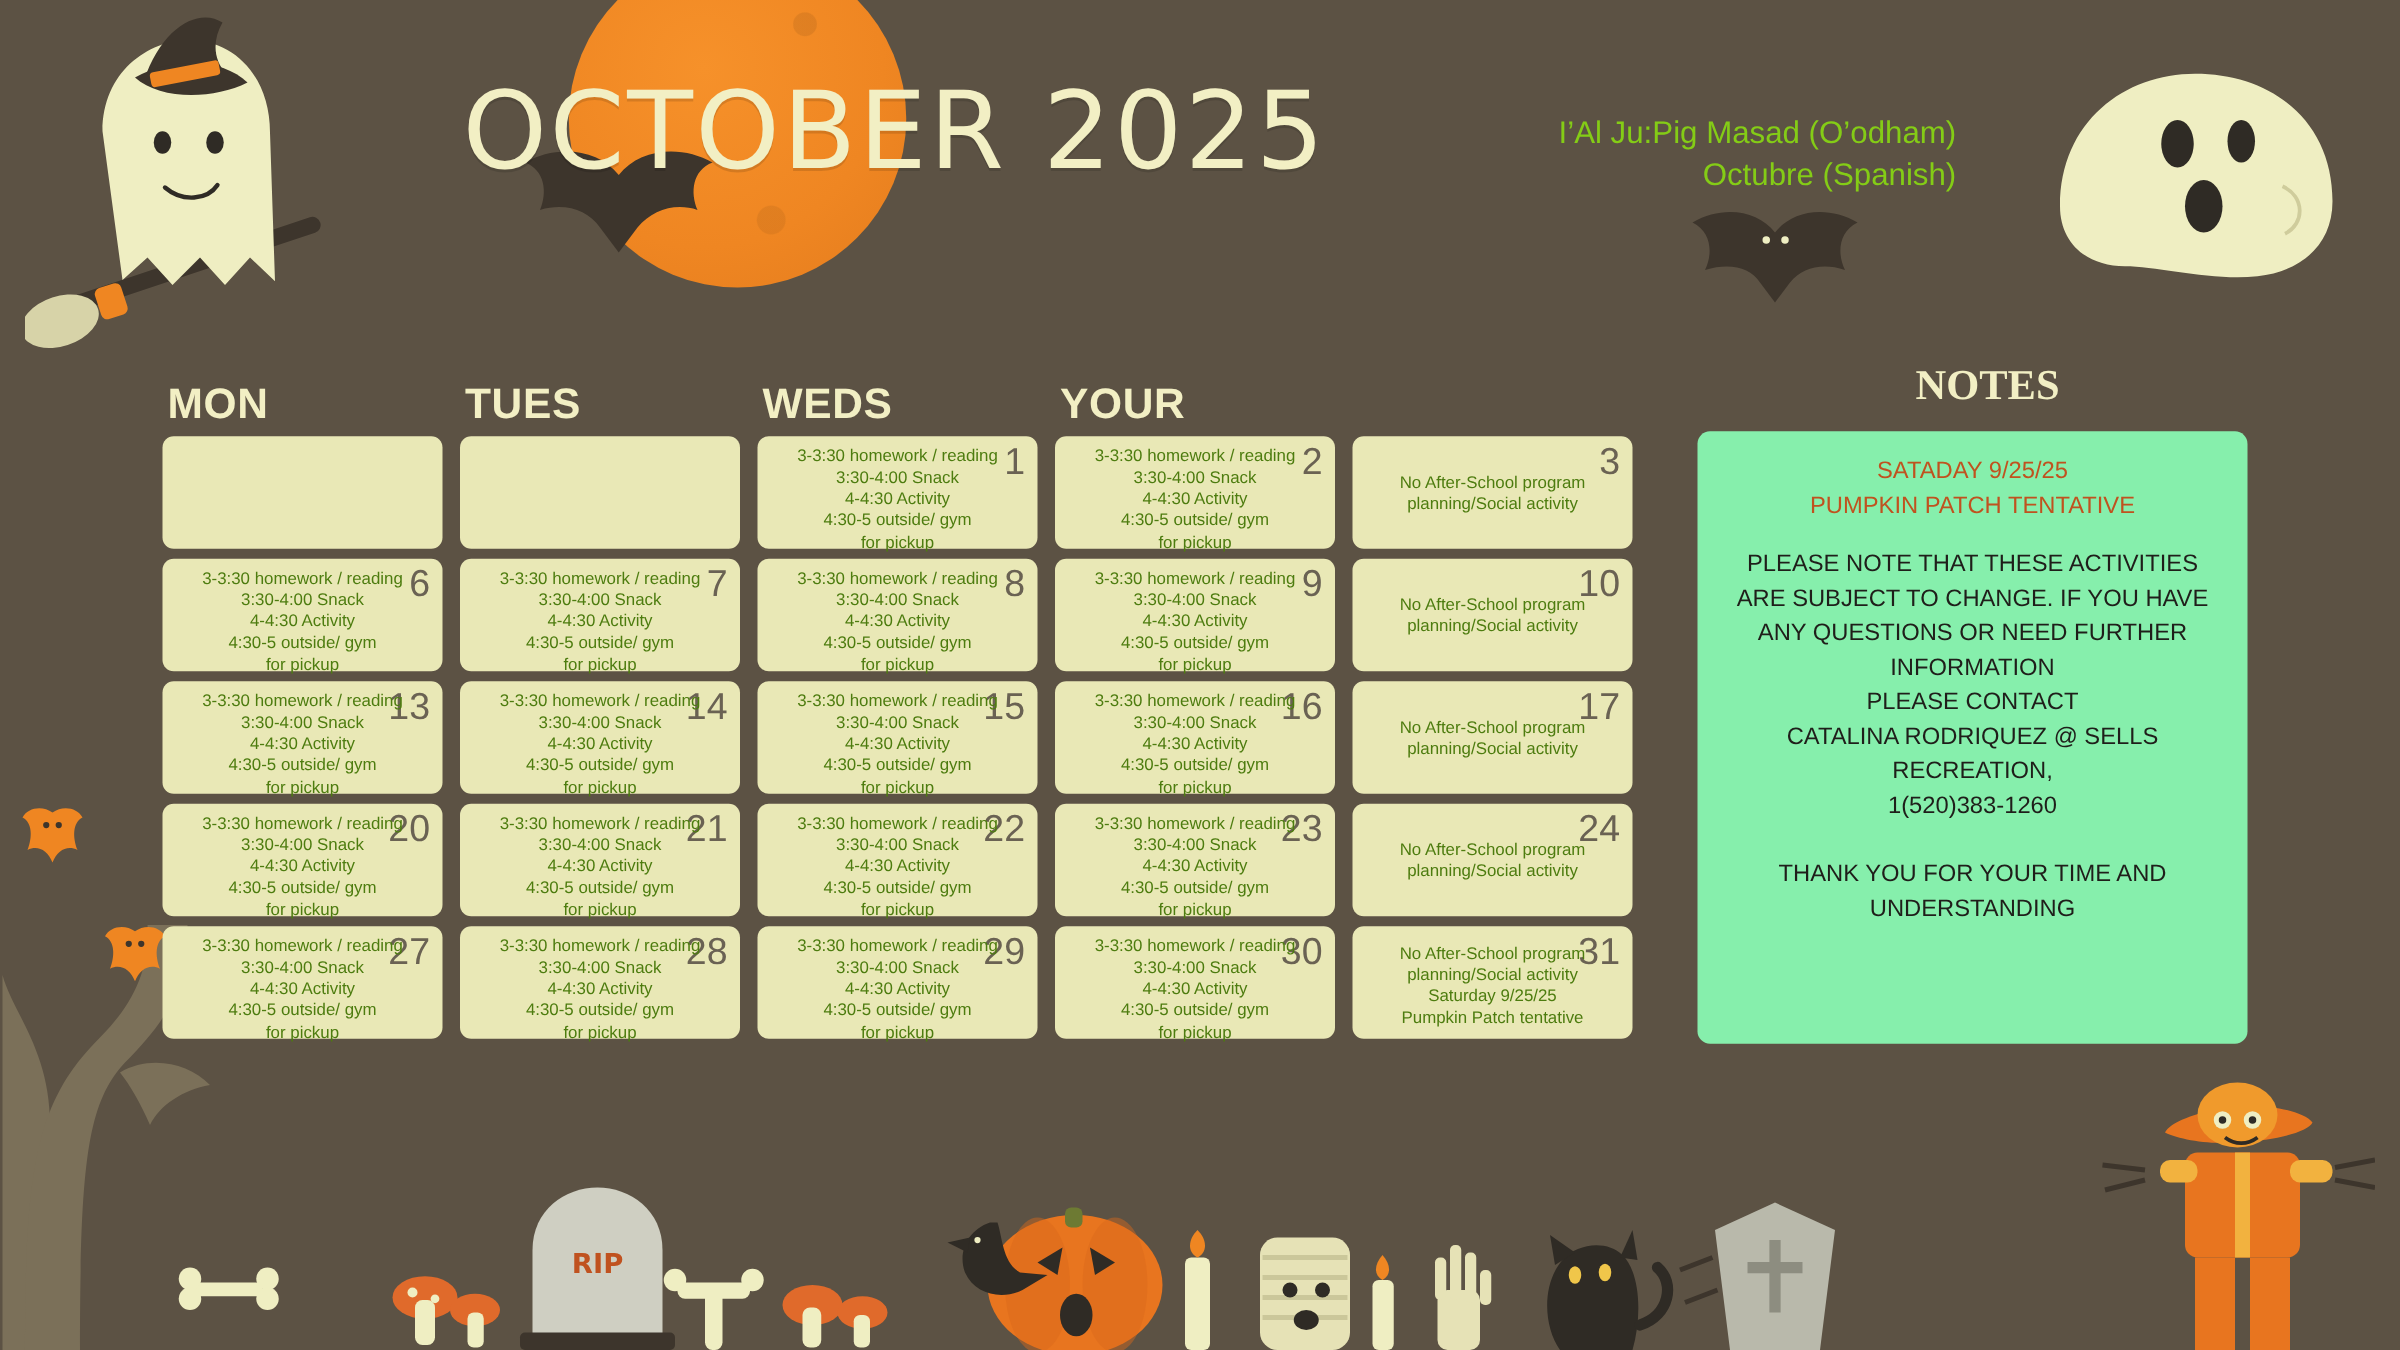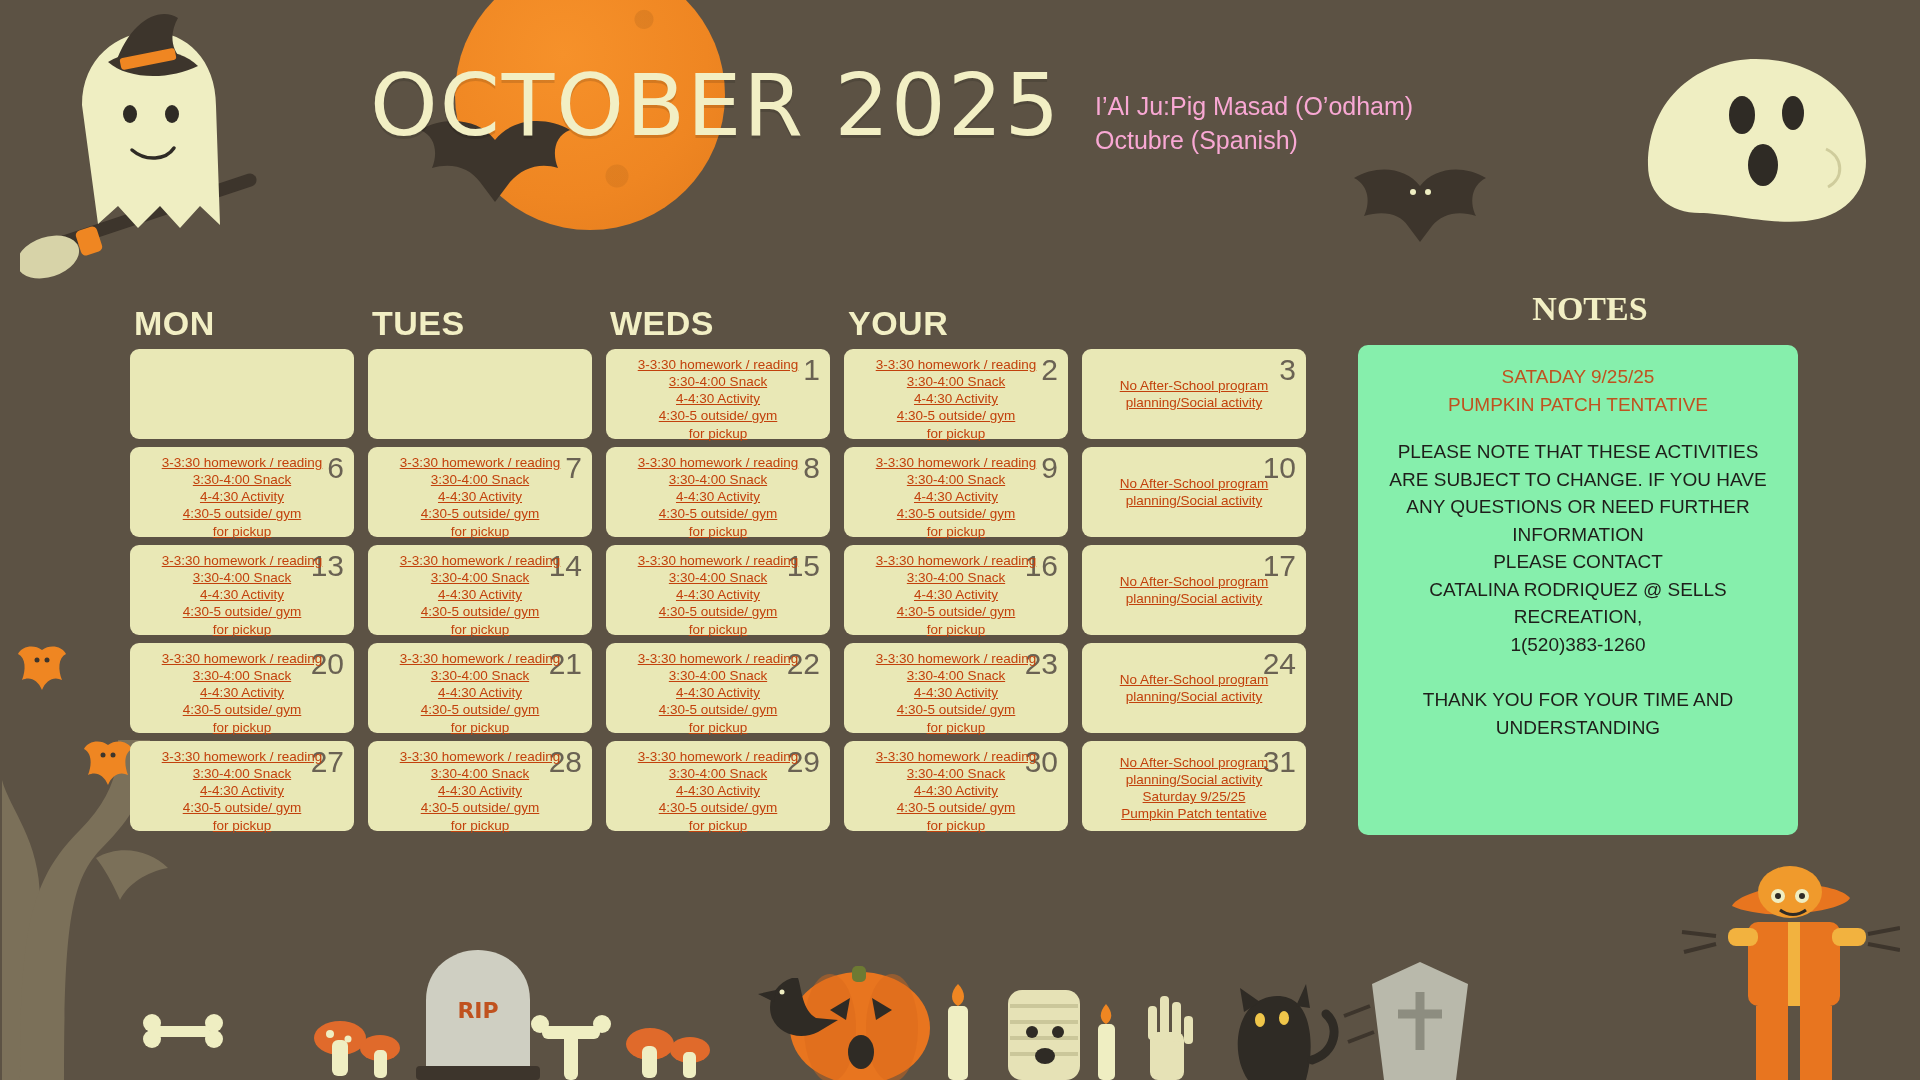--- a/index.html
+++ b/index.html
@@ -53,22 +53,22 @@
     font-family: "DejaVu Sans", sans-serif;
     font-size: 86px;
     font-weight: 400;
     letter-spacing: 2px;
     color: #f2efc4;
     text-shadow: 0 3px 0 rgba(0,0,0,.12);
     white-space: nowrap;
   }
   .title-sub {
     position: absolute; left: 1095px; top: 90px;
-    width: 470px; text-align: left;
-    color: #f9a8d4; font-size: 25px; line-height: 1.35;
+    width: 470px; text-align: right;
+    color: #84cc16; font-size: 25px; line-height: 1.35;
   }
 
   
   .grid {
     position: absolute;
     left: 130px; top: 304px;
     width: 1190px;
   }
   .dayhead {
     display: grid;
@@ -100,25 +100,24 @@
     right: 10px; top: 6px;
     font-size: 30px;
     color: #6a6253;
     font-weight: 400;
     line-height: 1;
   }
   .cell .lines {
     text-align: center;
     font-size: 13.5px;
     line-height: 1.27;
-    color: #c2410c;
+    color: #4d7c0f;
     margin-top: 1px;
     position: relative;
     z-index: 2;
-    text-decoration: underline;
   }
   .cell.fri .lines { margin-top: 22px; }
   .cell.fri.last .lines { margin-top: 7px; }
 
   
   .notes-title {
     position: absolute; left: 1370px; top: 290px;
     width: 440px; text-align: center;
     color: #f2efc4; font-size: 34px; font-weight: 700; font-family: Liberation Serif, serif;
   }

